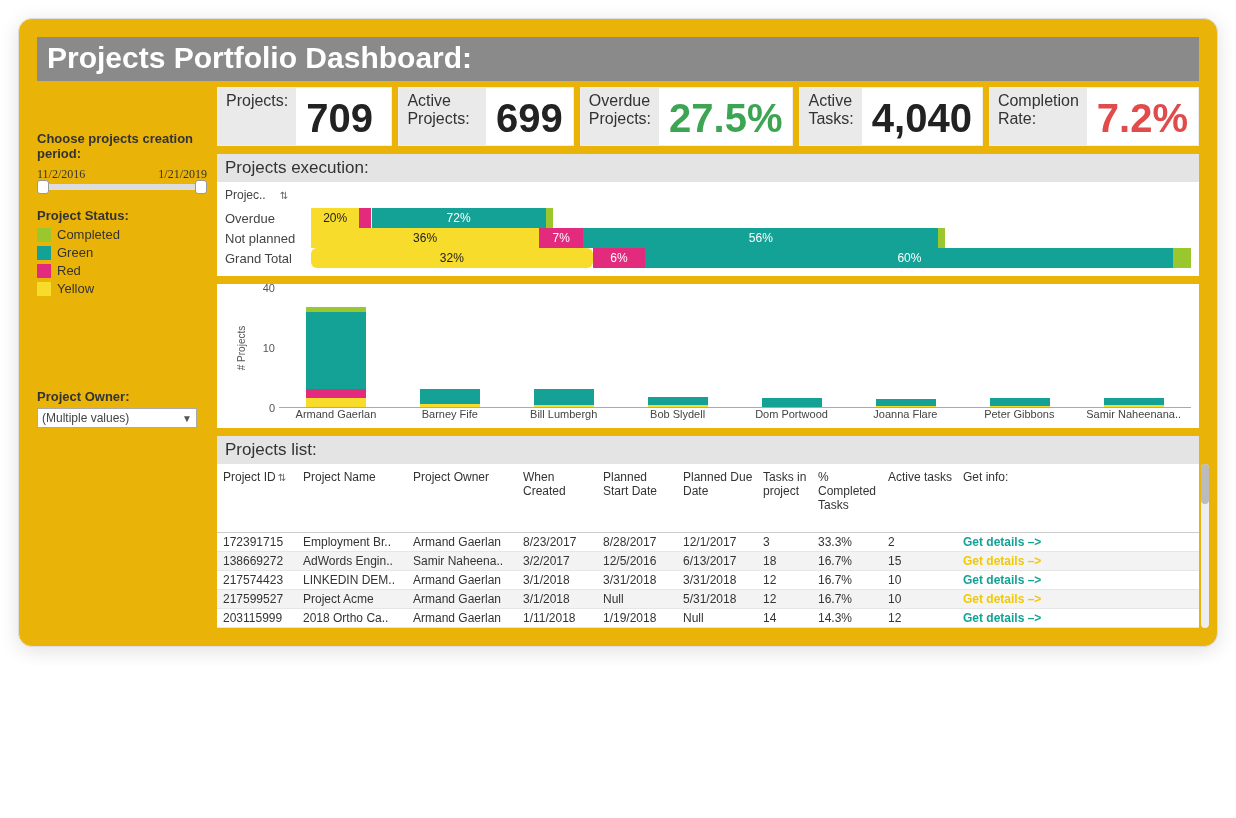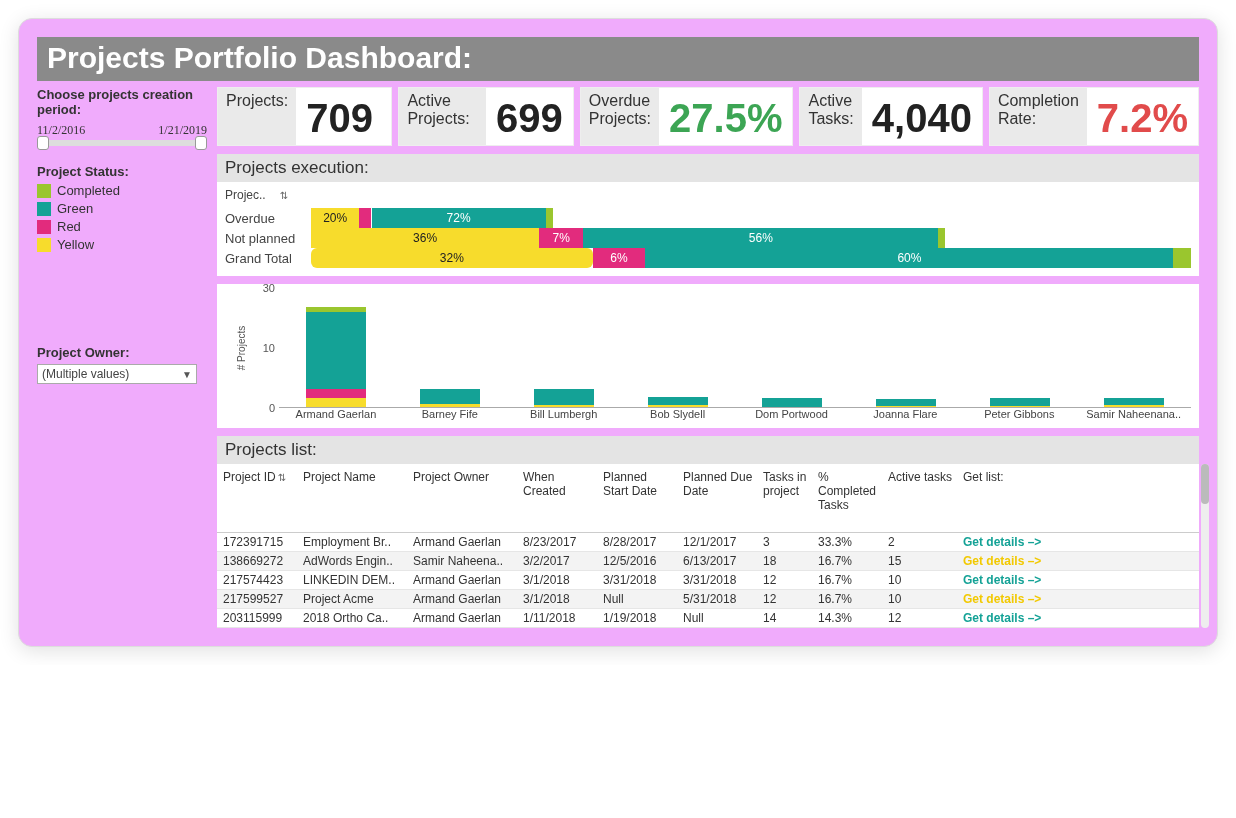--- a/index.html
+++ b/index.html
@@ -6,36 +6,36 @@
 body {
   font-family: "Segoe UI", "Helvetica Neue", Arial, sans-serif;
   background: #fff;
   padding: 18px;
 }
 .app {
   width: 1200px;
   border: 1px solid #ddd;
   border-radius: 14px;
   box-shadow: 0 4px 20px rgba(0,0,0,0.12);
-  background: #f0abfc;
+  background: #eab308;
   padding: 18px;
   position: relative;
 }
 .header-bar {
   background: #8a8a8a;
   padding: 4px 10px 6px;
   margin-bottom: 6px;
 }
 .header-bar h1 {
   color: #fff;
   font-size: 30px;
   font-weight: 700;
 }
 .content { display: flex; gap: 10px; }
-.sidebar { width: 170px; flex-shrink: 0; font-size: 13px; color: #333; }
+.sidebar { width: 170px; flex-shrink: 0; font-size: 13px; color: #333; margin-top: 44px; }
 .main { flex: 1; min-width: 0; }
 .filter-label { font-weight: 700; font-size: 13px; margin-bottom: 4px; }
 .date-row { display: flex; justify-content: space-between; font-size: 12px; margin: 6px 0 2px; color: #333; font-family: Liberation Serif, serif; }
 .slider-track { position: relative; height: 6px; background: #ddd; border-radius: 3px; margin: 2px 4px 18px; }
 .slider-thumb { position: absolute; top: -4px; width: 12px; height: 14px; background: #fff; border: 1px solid #999; border-radius: 3px; }
 .slider-thumb.left { left: -4px; }
 .slider-thumb.right { right: -4px; }
 .legend-item { display: flex; align-items: center; gap: 6px; font-size: 13px; margin: 3px 0; color: #333; }
 .swatch { width: 14px; height: 14px; }
 .select-box {
@@ -211,21 +211,21 @@
             </div>
           </div>
       </div>
 
       <div class="section-body">
         <div class="owners-chart">
           <div class="owners-y">
             <div class="owners-ylabel"># Projects</div>
           </div>
           <div class="owners-ticks" id="owners-ticks">
-              <div style="position: absolute; right: 4px; top: 0%; transform: translateY(-50%);">30</div>
+              <div style="position: absolute; right: 4px; top: 0%; transform: translateY(-50%);">40</div>
               <div style="position: absolute; right: 4px; top: 50%; transform: translateY(-50%);">10</div>
               <div style="position: absolute; right: 4px; top: 100%; transform: translateY(-50%);">0</div>
             </div>
           <div class="owners-plot" id="owners-plot">
               <div class="obar-col">
                 <div class="obar">
                   <div class="obar-seg" style="height: 9.09091px; background: rgb(247, 220, 44);"></div>
                   <div class="obar-seg" style="height: 9.09091px; background: rgb(226, 43, 125);"></div>
                   <div class="obar-seg" style="height: 77.2727px; background: rgb(20, 162, 150);"></div>
                   <div class="obar-seg" style="height: 4.54545px; background: rgb(154, 198, 46);"></div>
@@ -305,21 +305,21 @@
               <tr id="thead-row">
                 <th>Project ID<span class="sort-icon">⇅</span></th>
                 <th>Project Name</th>
                 <th>Project Owner</th>
                 <th>When Created</th>
                 <th>Planned Start Date</th>
                 <th>Planned Due Date</th>
                 <th>Tasks in project</th>
                 <th>% Completed Tasks</th>
                 <th>Active tasks</th>
-                <th>Get list:</th>
+                <th>Get info:</th>
               </tr>
             </thead>
           <tbody id="tbody">
               <tr>
                 <td>172391715</td>
                 <td>Employment Br..</td>
                 <td>Armand Gaerlan</td>
                 <td>8/23/2017</td>
                 <td>8/28/2017</td>
                 <td>12/1/2017</td>

